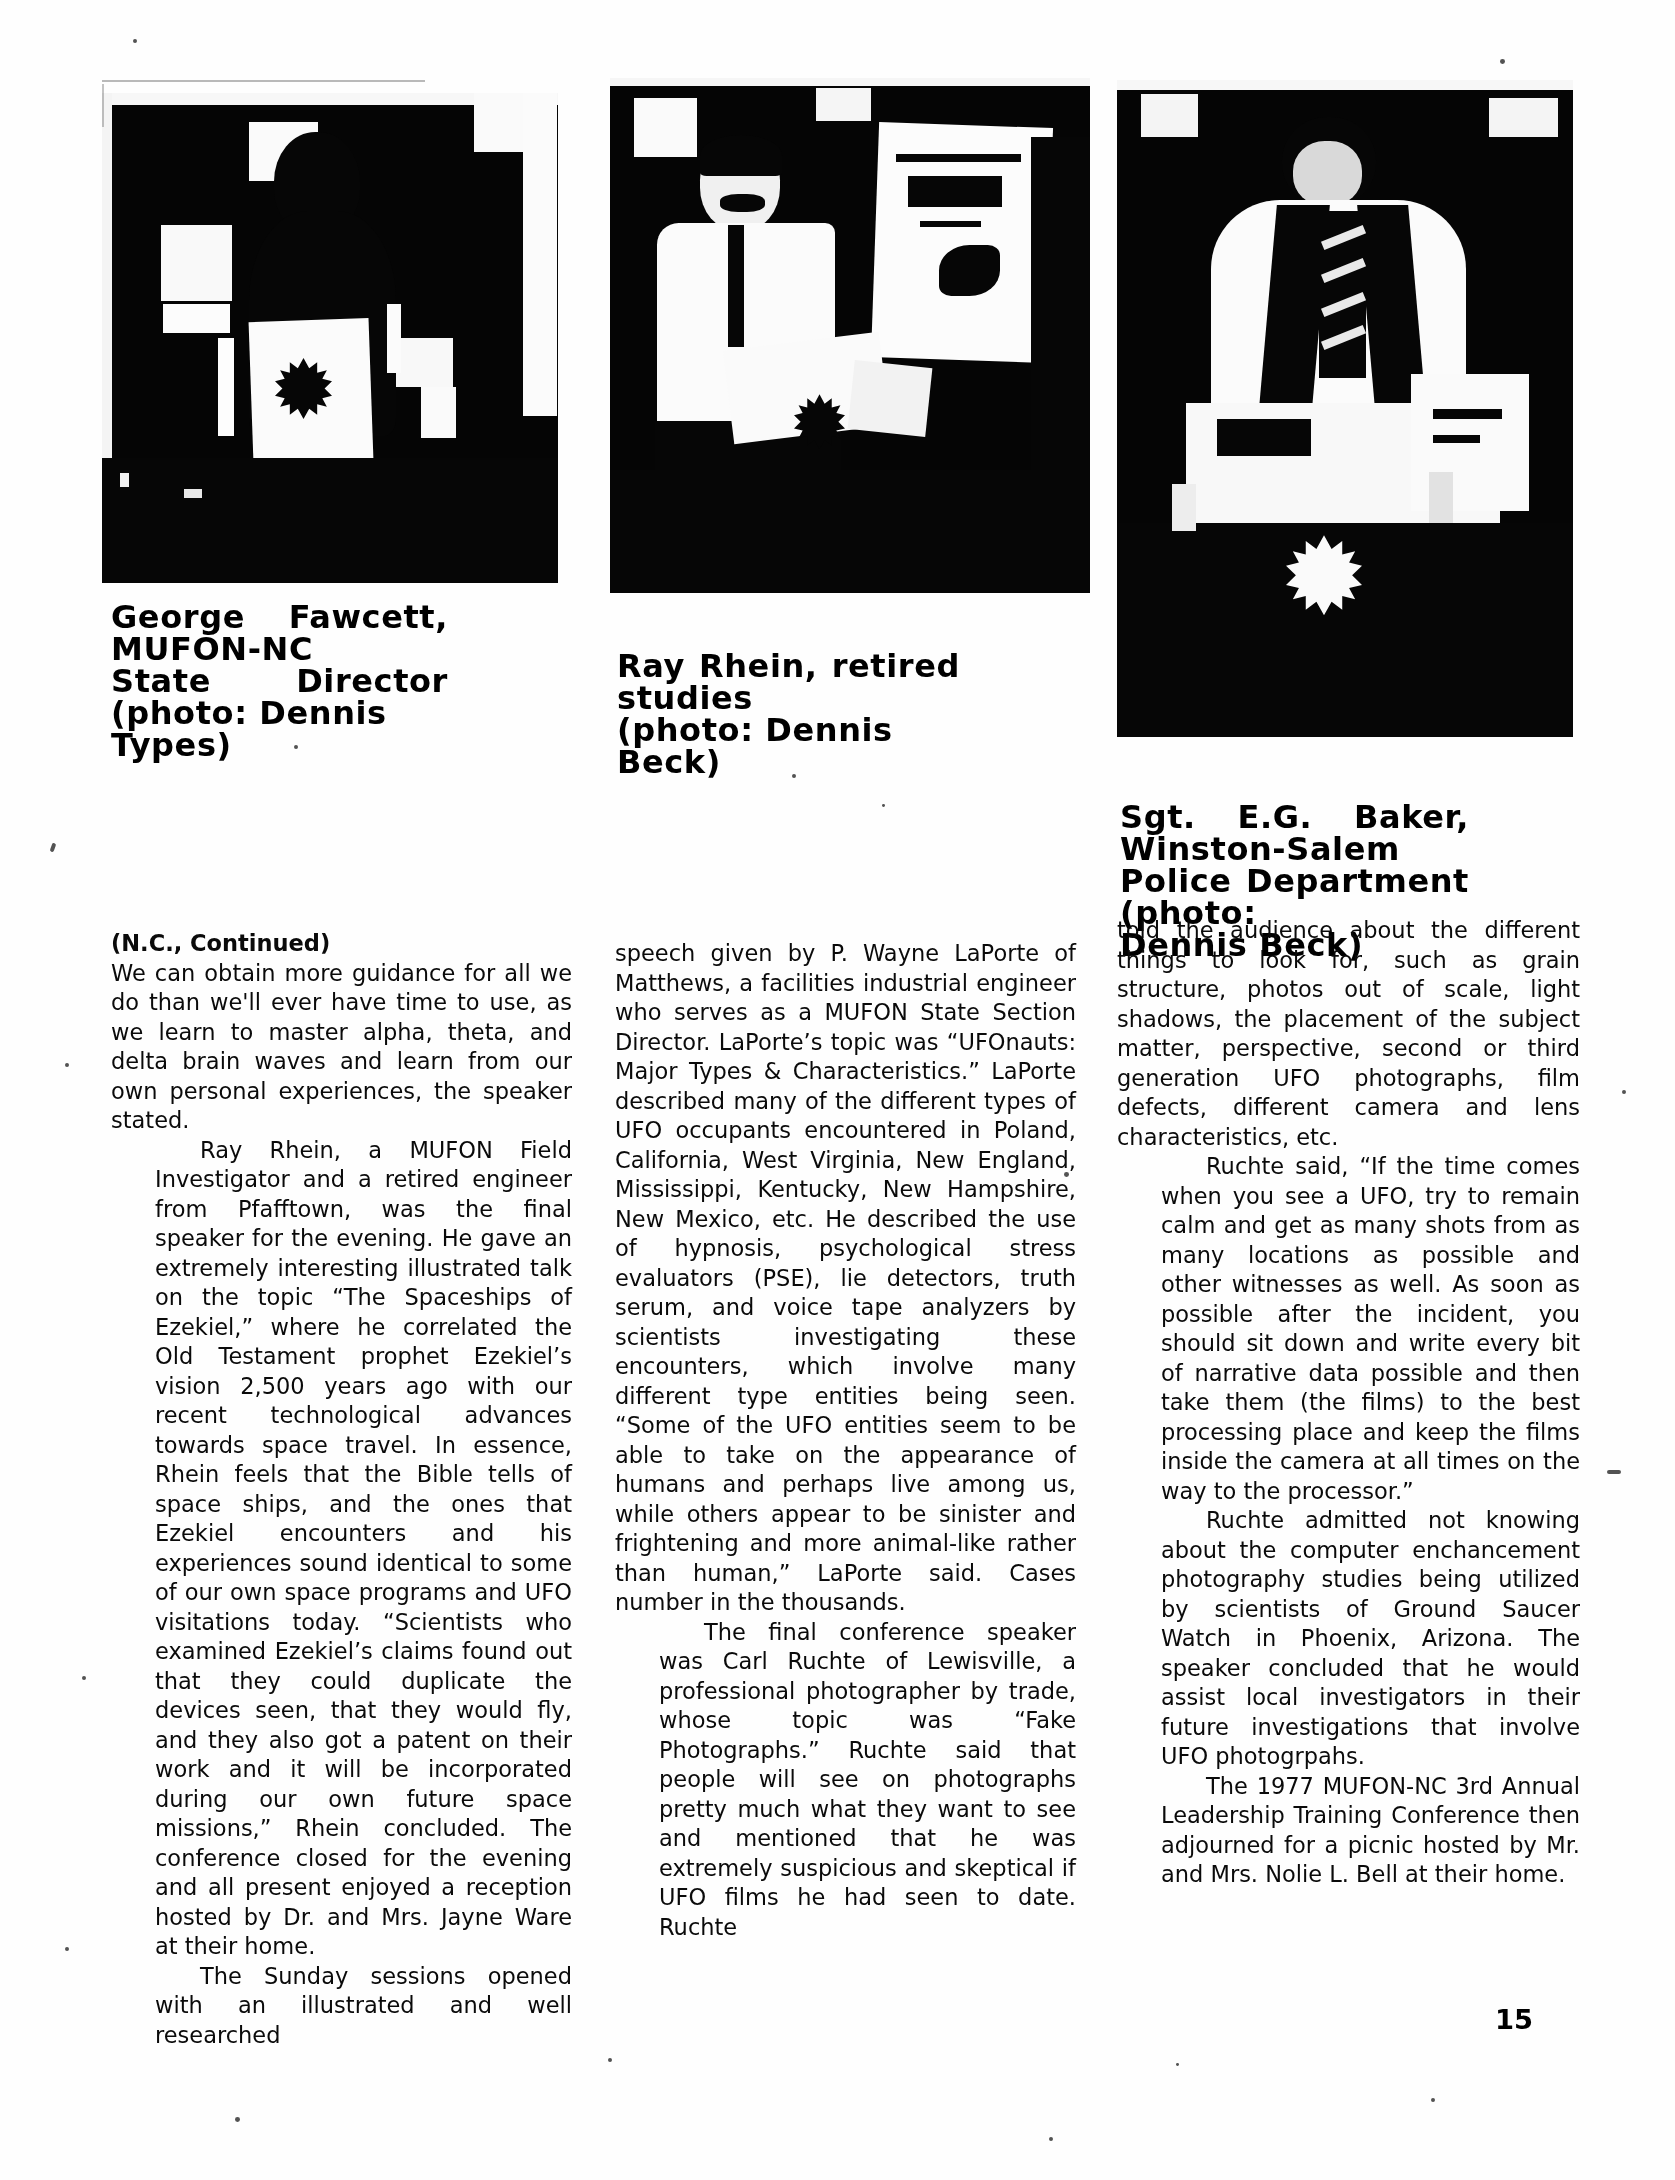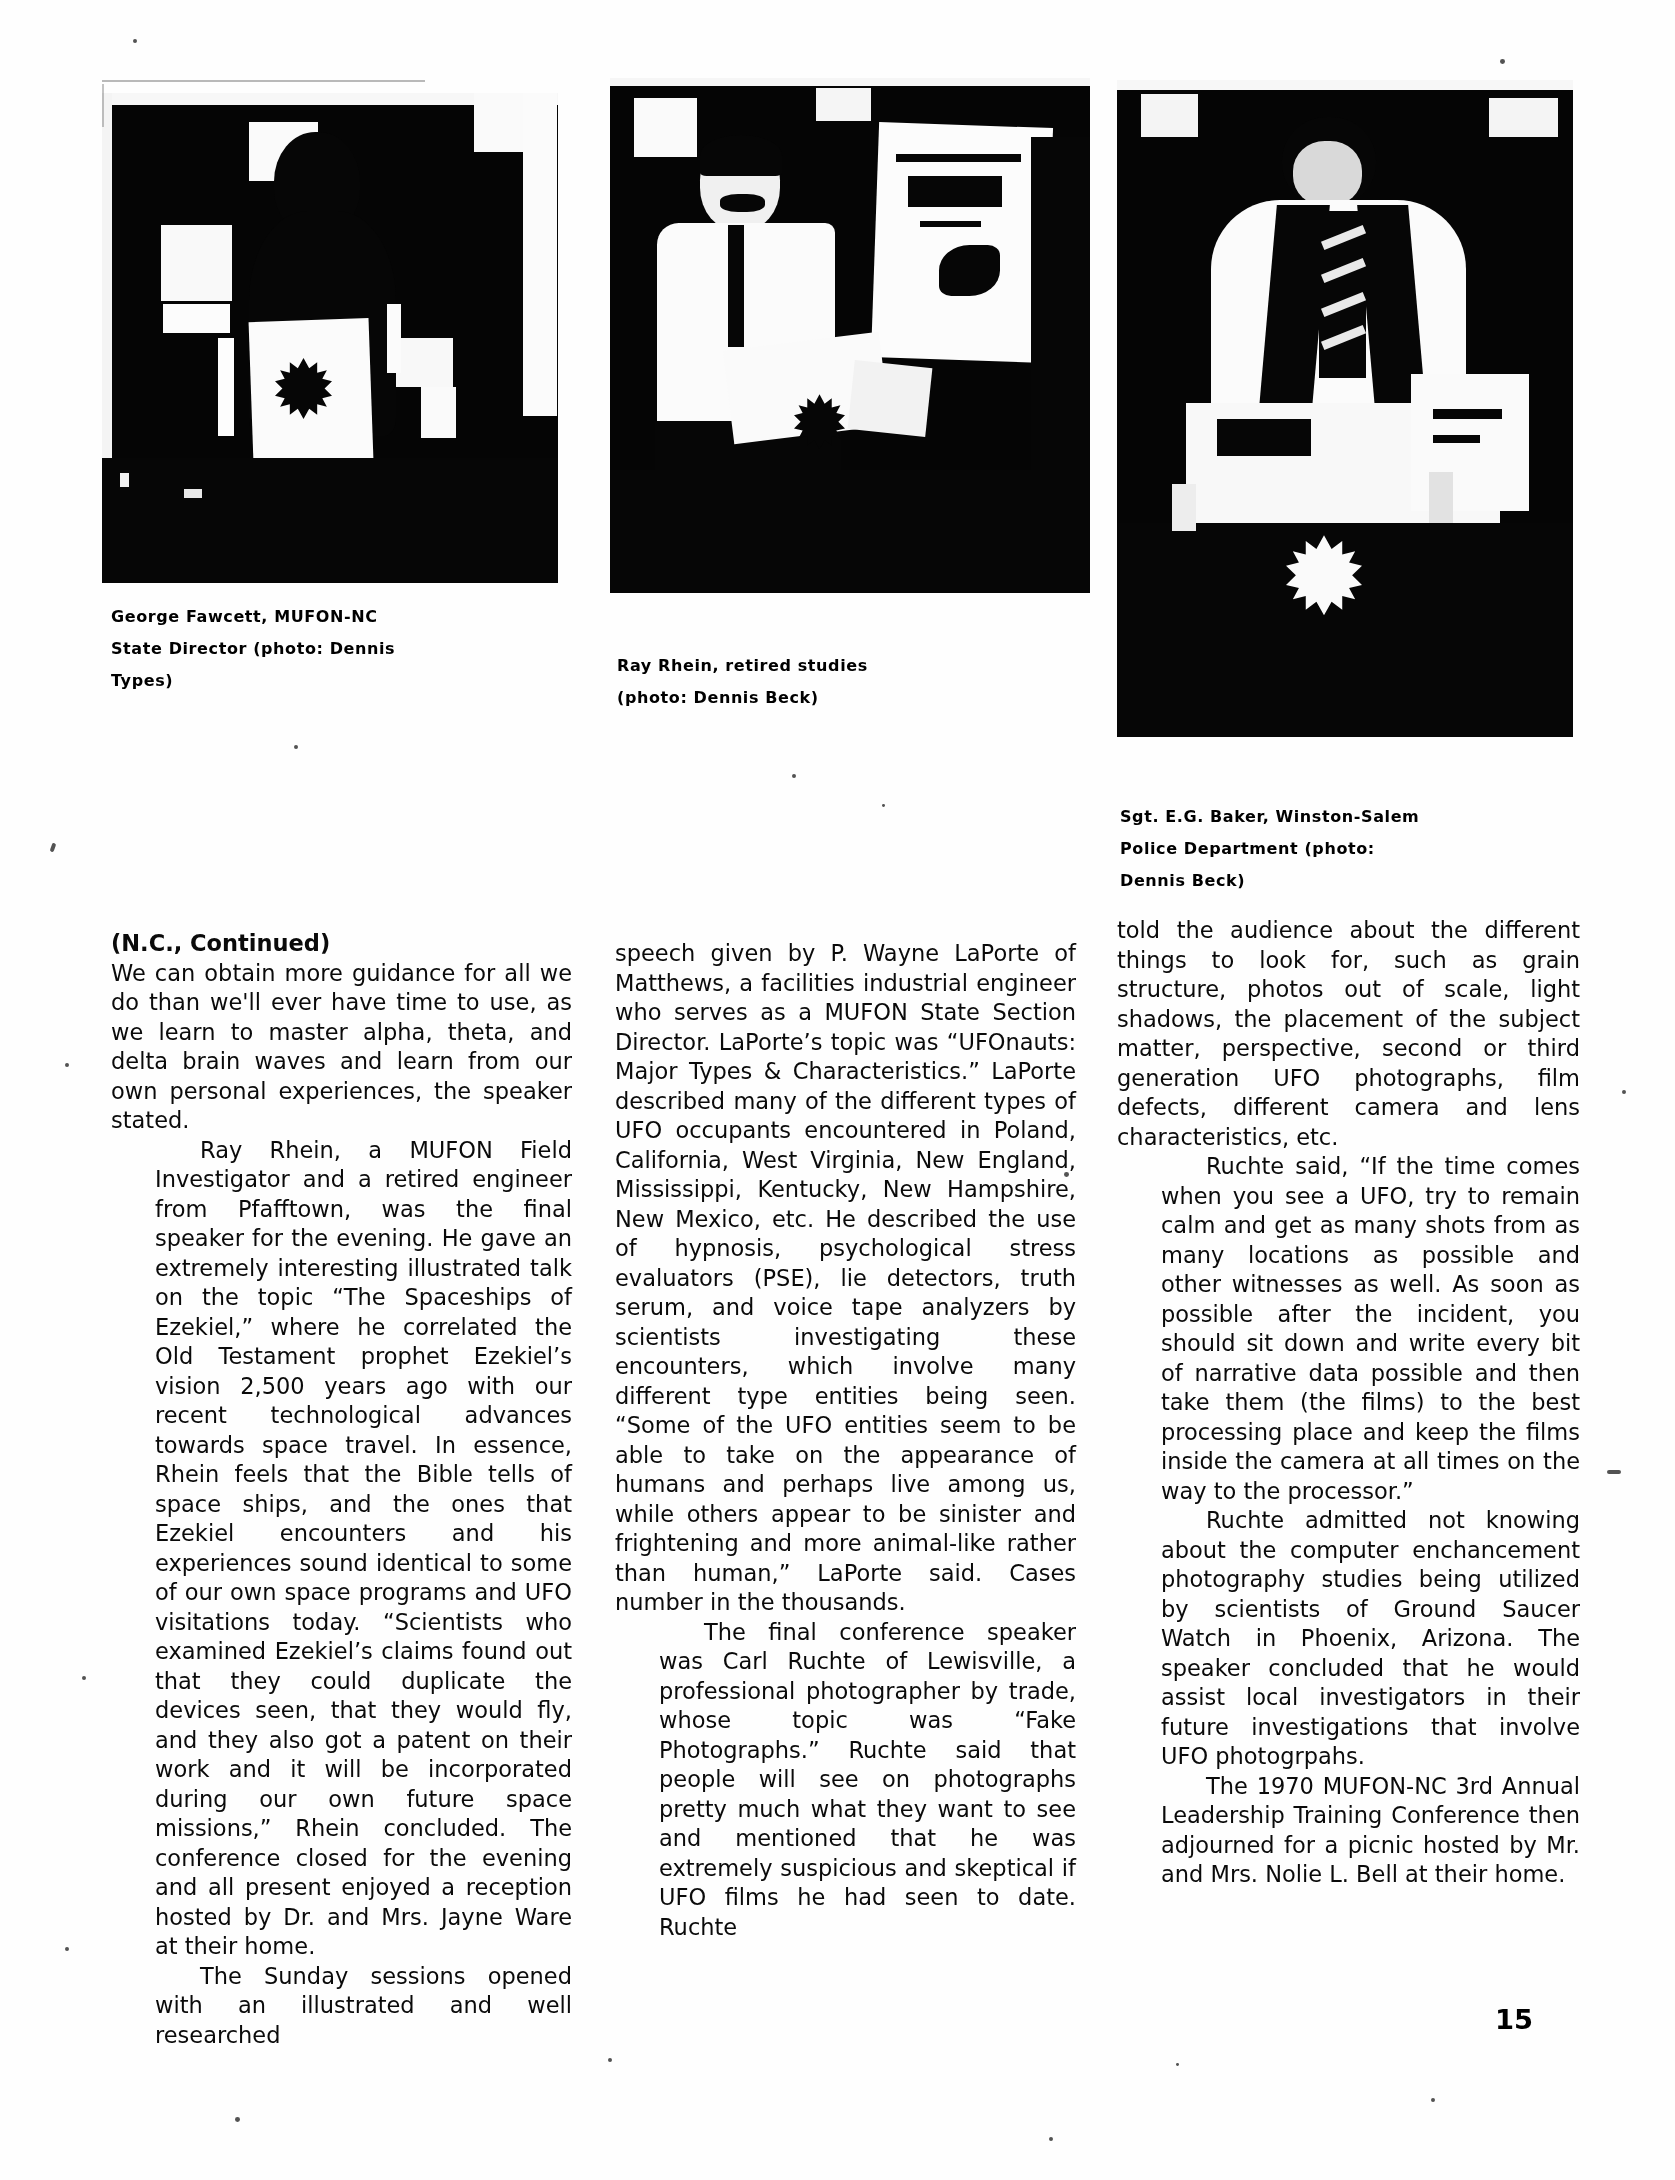--- a/index.html
+++ b/index.html
@@ -66,21 +66,21 @@
       9% 80%, 17% 66%, 0% 62%, 13% 50%, 0% 38%, 17% 34%,
       9% 20%, 26% 24%, 26% 7%, 40% 17%
     );
   }
 
   
   .caption {
     position: absolute;
     font-family: "DejaVu Sans", sans-serif;
     font-weight: 700;
-    font-size: 16px;
+    font-size: 32px;
     line-height: 32px;
     letter-spacing: 0.6px;
     color: #000;
     text-align: justify;
     text-justify: inter-word;
   }
   .caption > span { display: block; }
   .caption > span:last-child { text-align: left; }
 
   .cap1 { left: 111px;  top: 601px; width: 337px; }
@@ -235,21 +235,21 @@
 
   <div class="col col2">
     <p>speech given by P. Wayne LaPorte of Matthews, a facilities industrial engineer who serves as a MUFON State Section Director. LaPorte’s topic was “UFOnauts: Major Types &amp; Characteristics.” LaPorte described many of the different types of UFO occupants encountered in Poland, California, West Virginia, New England, Mississippi, Kentucky, New Hampshire, New Mexico, etc. He described the use of hypnosis, psychological stress evaluators (PSE), lie detectors, truth serum, and voice tape analyzers by scientists investigating these encounters, which involve many different type entities being seen. “Some of the UFO entities seem to be able to take on the appearance of humans and perhaps live among us, while others appear to be sinister and frightening and more animal-like rather than human,” LaPorte said. Cases number in the thousands.</p>
     <p class="indent">The final conference speaker was Carl Ruchte of Lewisville, a professional photographer by trade, whose topic was “Fake Photographs.” Ruchte said that people will see on photographs pretty much what they want to see and mentioned that he was extremely suspicious and skeptical if UFO films he had seen to date. Ruchte</p>
   </div>
 
   <div class="col col3">
     <p>told the audience about the different things to look for, such as grain structure, photos out of scale, light shadows, the placement of the subject matter, perspective, second or third generation UFO photographs, film defects, different camera and lens characteristics, etc.</p>
     <p class="indent">Ruchte said, “If the time comes when you see a UFO, try to remain calm and get as many shots from as many locations as possible and other witnesses as well. As soon as possible after the incident, you should sit down and write every bit of narrative data possible and then take them (the films) to the best processing place and keep the films inside the camera at all times on the way to the processor.”</p>
     <p class="indent">Ruchte admitted not knowing about the computer enchancement photography studies being utilized by scientists of Ground Saucer Watch in Phoenix, Arizona. The speaker concluded that he would assist local investigators in their future investigations that involve UFO photogrpahs.</p>
-    <p class="indent">The 1970 MUFON-NC 3rd Annual Leadership Training Conference then adjourned for a picnic hosted by Mr. and Mrs. Nolie L. Bell at their home.</p>
+    <p class="indent">The 1977 MUFON-NC 3rd Annual Leadership Training Conference then adjourned for a picnic hosted by Mr. and Mrs. Nolie L. Bell at their home.</p>
   </div>
 
   <div class="page-number">15</div>
 
   <div class="speck" style="left:133px;top:39px;width:3.9px;height:3.9px;"></div>
   <div class="speck" style="left:1500px;top:59px;width:4.9px;height:4.9px;"></div>
   <div class="speck" style="left:51px;top:843px;width:3.9px;height:8.8px;transform:rotate(20deg);border-radius:2px;"></div>
   <div class="speck" style="left:294px;top:745px;width:3.9px;height:3.9px;"></div>
   <div class="speck" style="left:792px;top:774px;width:3.9px;height:3.9px;"></div>
   <div class="speck" style="left:882px;top:804px;width:2.9px;height:2.9px;"></div>

